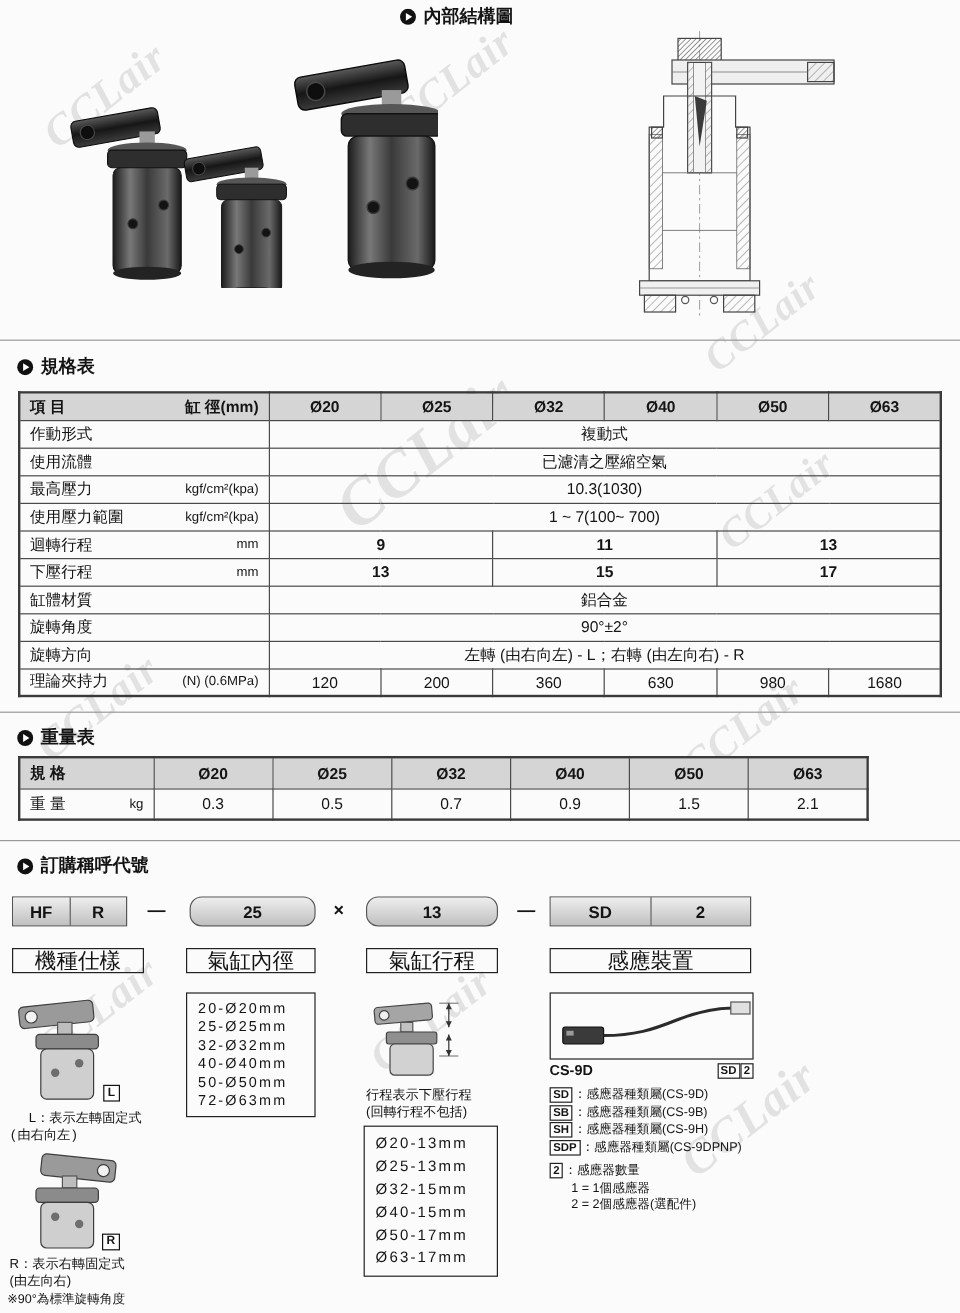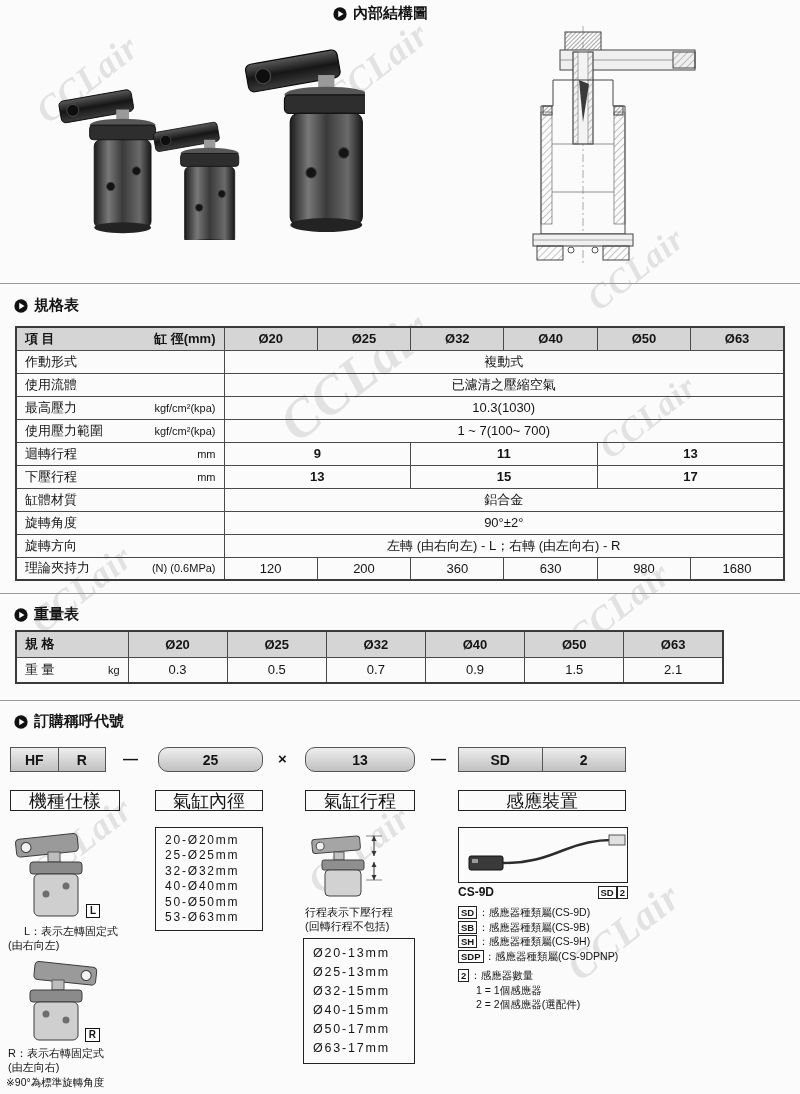--- a/index.html
+++ b/index.html
@@ -393,21 +393,21 @@
     </g>
     <rect x="38" y="26" width="12" height="10" fill="#bdbdbd" stroke="#555"></rect>
     <rect x="20" y="36" width="52" height="12" rx="3" fill="#8b8b8b" stroke="#3d3d3d"></rect>
     <rect x="24" y="48" width="44" height="42" rx="5" fill="#cfcfcf" stroke="#3d3d3d"></rect>
     <circle cx="36" cy="68" r="3.5" fill="#6e6e6e"></circle>
     <circle cx="56" cy="60" r="3.5" fill="#6e6e6e"></circle>
   </svg>
   <span class="badge">L</span>
 </div>
 <div class="note" style="left:8px;top:924px;padding-left:16px;">L：表示左轉固定式</div>
-<div class="note" style="left:8px;top:938px;">(由右向左)</div>
+<div class="note" style="left:8px;top:938px;font-family:Liberation Mono, monospace;">(由右向左)</div>
 
 <div class="mini" style="left:10px;top:956px;width:92px;height:88px;">
   <svg width="92" height="88" viewBox="0 0 92 88">
     <g transform="translate(92,0) scale(-1,1)">
       <g transform="rotate(-6 40 20)">
         <rect x="6" y="8" width="62" height="18" rx="4" fill="#9a9a9a" stroke="#3d3d3d"></rect>
         <circle cx="16" cy="17" r="5" fill="#f2f2f2" stroke="#3d3d3d"></circle>
       </g>
       <rect x="38" y="24" width="12" height="10" fill="#bdbdbd" stroke="#555"></rect>
       <rect x="20" y="34" width="52" height="12" rx="3" fill="#8b8b8b" stroke="#3d3d3d"></rect>
@@ -421,21 +421,21 @@
 <div class="note" style="left:8px;top:1046px;">R：表示右轉固定式</div>
 <div class="note" style="left:8px;top:1060px;">(由左向右)</div>
 <div class="note small" style="left:6px;top:1076px;">※90°為標準旋轉角度</div>
 
 <div class="optbox" style="left:155px;top:827px;width:108px;">
   <div>20-Ø20mm</div>
   <div>25-Ø25mm</div>
   <div>32-Ø32mm</div>
   <div>40-Ø40mm</div>
   <div>50-Ø50mm</div>
-  <div>53-Ø63mm</div>
+  <div>72-Ø63mm</div>
 </div>
 
 <div class="mini" style="left:308px;top:832px;width:82px;height:68px;">
   <svg width="82" height="68" viewBox="0 0 82 68">
     <g transform="rotate(-5 25 12)">
       <rect x="4" y="6" width="48" height="14" rx="3" fill="#a5a5a5" stroke="#444"></rect>
       <circle cx="12" cy="13" r="4" fill="#f0f0f0" stroke="#444"></circle>
     </g>
     <rect x="26" y="20" width="10" height="8" fill="#c2c2c2" stroke="#555"></rect>
     <rect x="14" y="28" width="42" height="10" rx="2" fill="#8f8f8f" stroke="#444"></rect>

